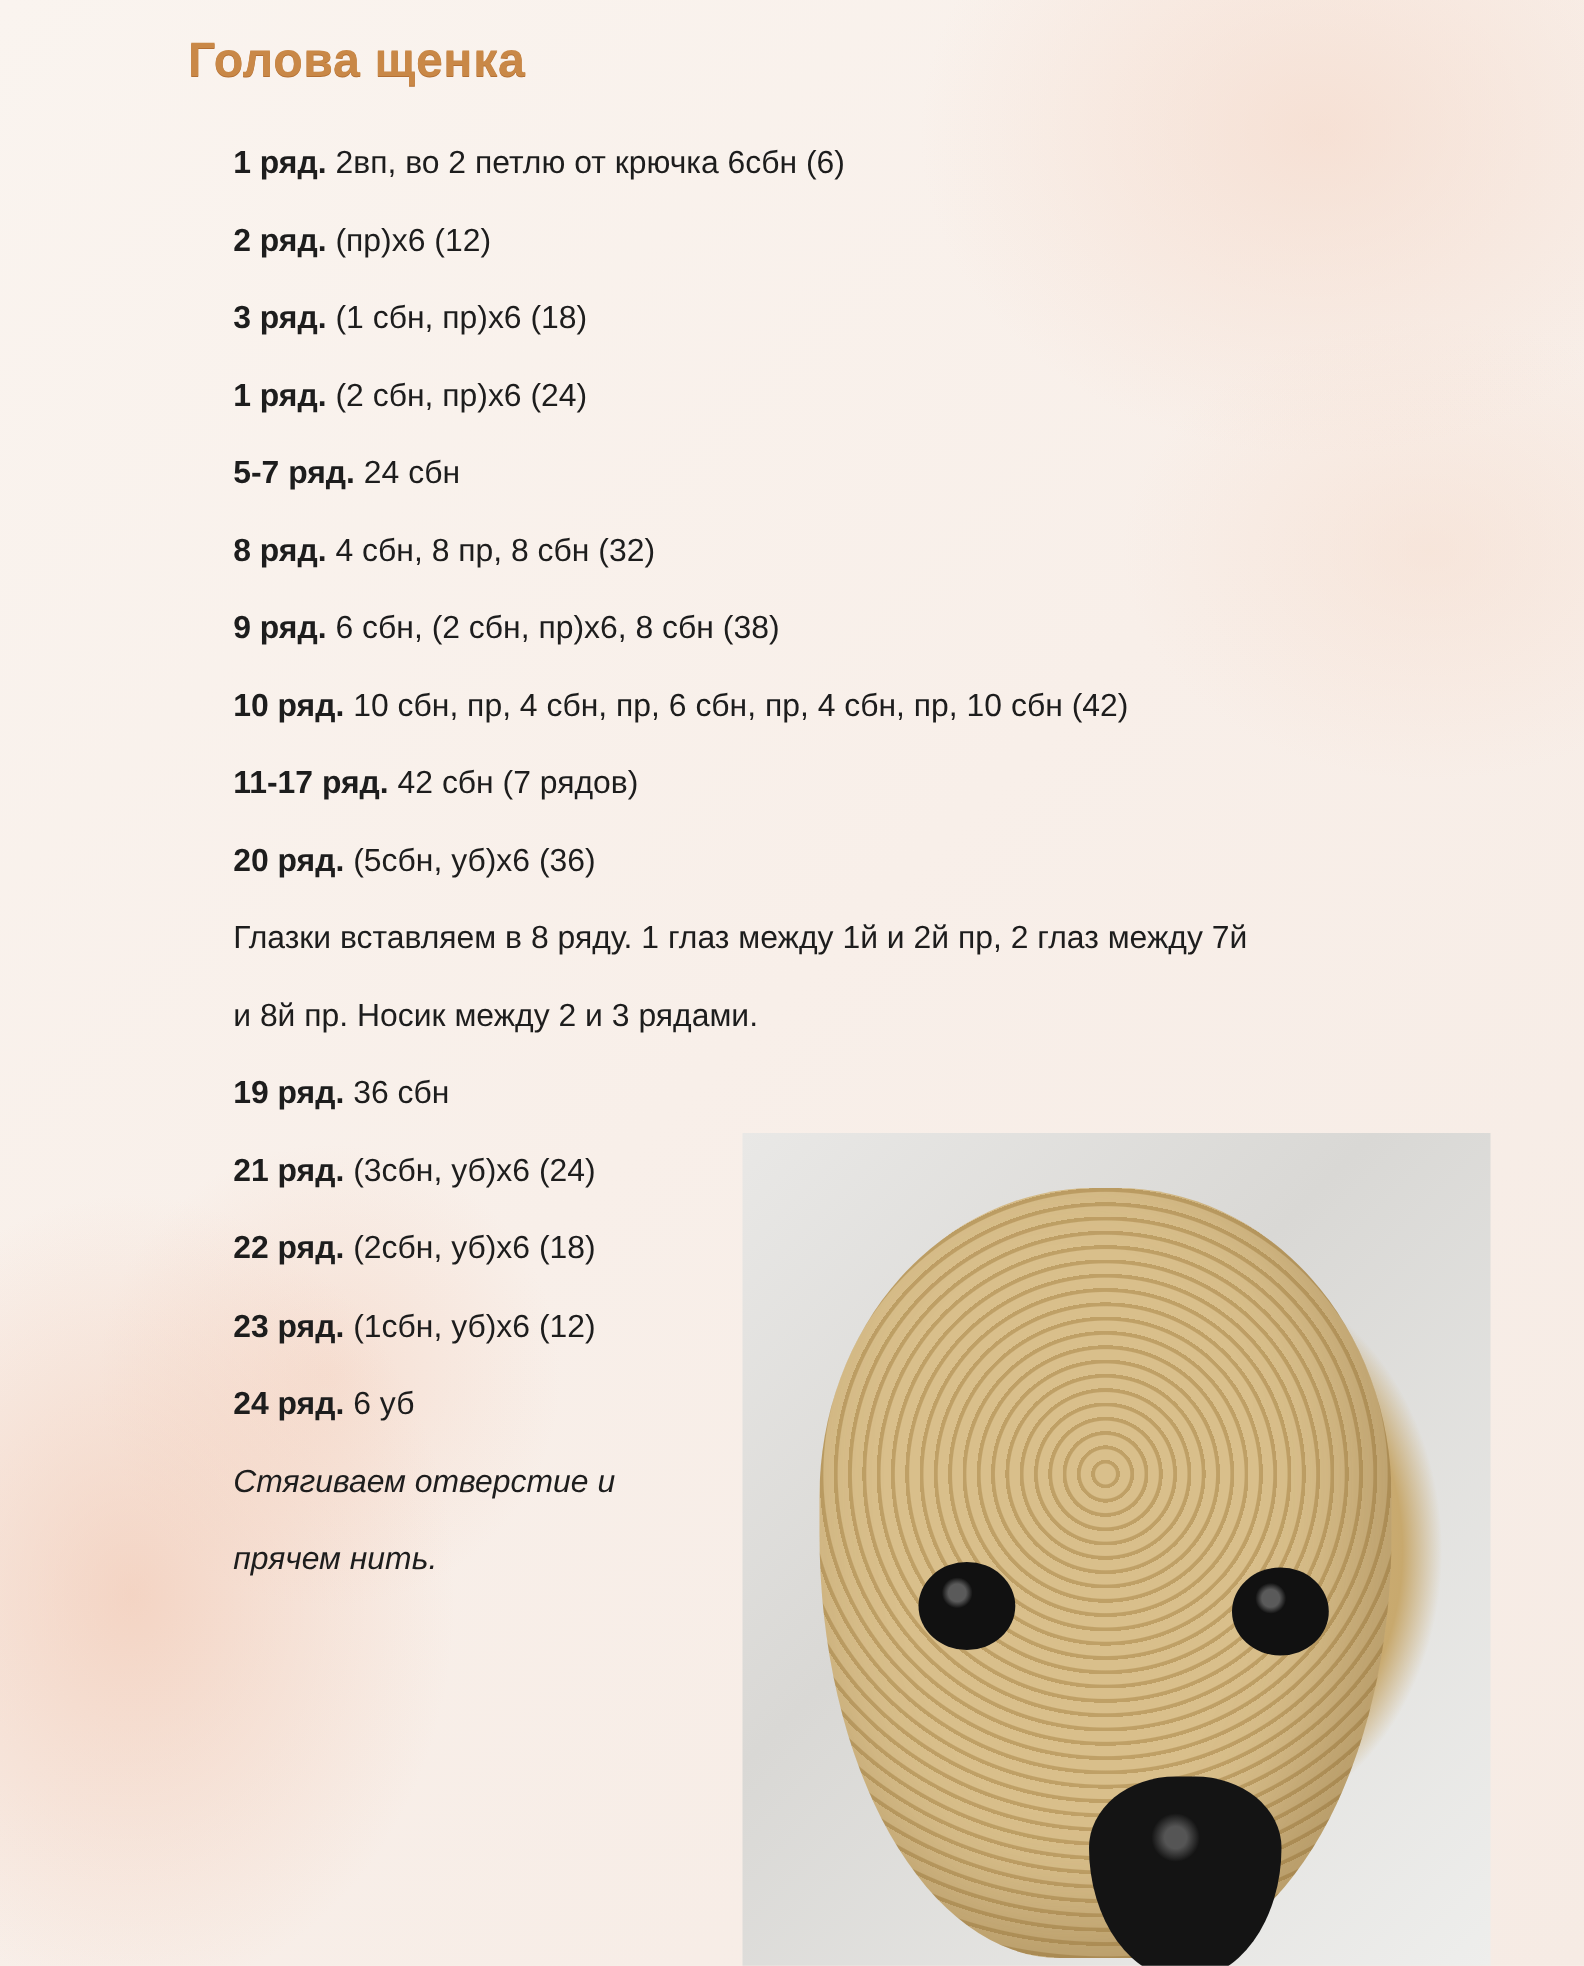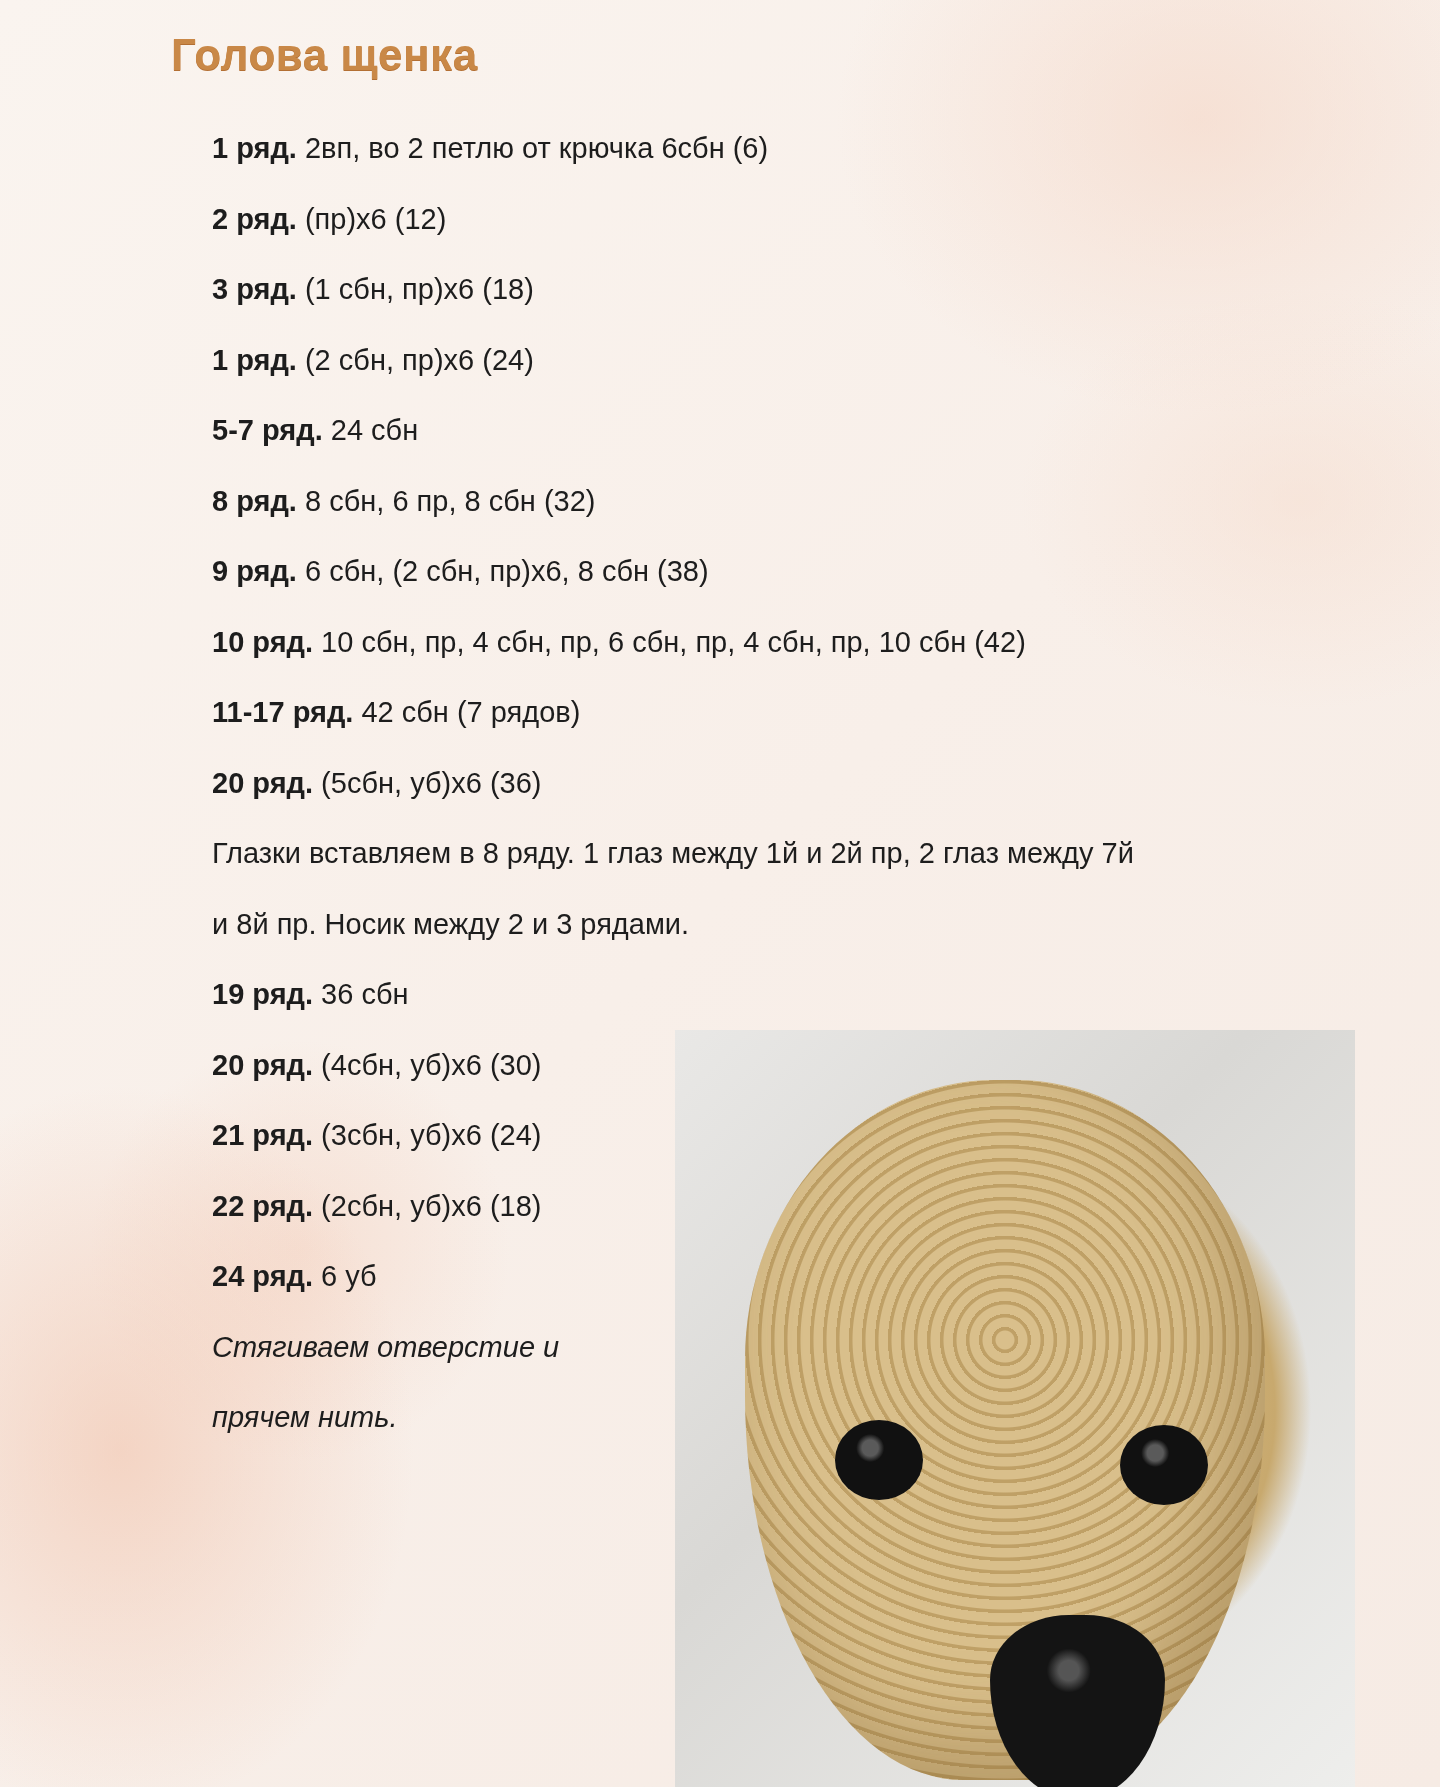--- a/index.html
+++ b/index.html
@@ -64,35 +64,35 @@
 
 <div class="doc">
   <div class="title">Голова щенка</div>
 
   <div class="rows">
     <div class="row"><b>1 ряд.</b><span> 2вп, во 2 петлю от крючка 6сбн (6)</span></div>
     <div class="row"><b>2 ряд.</b><span> (пр)х6 (12)</span></div>
     <div class="row"><b>3 ряд.</b><span> (1 сбн, пр)х6 (18)</span></div>
     <div class="row"><b>1 ряд.</b><span> (2 сбн, пр)х6 (24)</span></div>
     <div class="row"><b>5-7 ряд.</b><span> 24 сбн</span></div>
-    <div class="row"><b>8 ряд.</b><span> 8 сбн, 6 пр, 8 сбн (32)</span></div>
+    <div class="row"><b>8 ряд.</b><span> 4 сбн, 8 пр, 8 сбн (32)</span></div>
     <div class="row"><b>9 ряд.</b><span> 6 сбн, (2 сбн, пр)х6, 8 сбн (38)</span></div>
     <div class="row"><b>10 ряд.</b><span> 10 сбн, пр, 4 сбн, пр, 6 сбн, пр, 4 сбн, пр, 10 сбн (42)</span></div>
     <div class="row"><b>11-17 ряд.</b><span> 42 сбн (7 рядов)</span></div>
     <div class="row"><b>20 ряд.</b><span> (5сбн, уб)х6 (36)</span></div>
 
     <div class="note">
       <div class="note-line">Глазки вставляем в 8 ряду. 1 глаз между 1й и 2й пр, 2 глаз между 7й</div>
       <div class="note-line">и 8й пр. Носик между 2 и 3 рядами.</div>
     </div>
 
     <div class="row"><b>19 ряд.</b><span> 36 сбн</span></div>
-    <div class="row"><b>20 ряд.</b><span> (4сбн, уб)х6 (30)</span></div>
     <div class="row"><b>21 ряд.</b><span> (3сбн, уб)х6 (24)</span></div>
     <div class="row"><b>22 ряд.</b><span> (2сбн, уб)х6 (18)</span></div>
+    <div class="row"><b>23 ряд.</b><span> (1сбн, уб)х6 (12)</span></div>
     <div class="row"><b>24 ряд.</b><span> 6 уб</span></div>
 
     <div class="plain">Стягиваем отверстие и</div>
     <div class="plain">прячем нить.</div>
   </div>
 
   <div class="photo" title="crocheted puppy head with black safety eyes and nose">
     <div class="head-shape">
       <div class="eye" style="left:90px; top:340px;"></div>
       <div class="eye" style="left:375px; top:345px;"></div>

